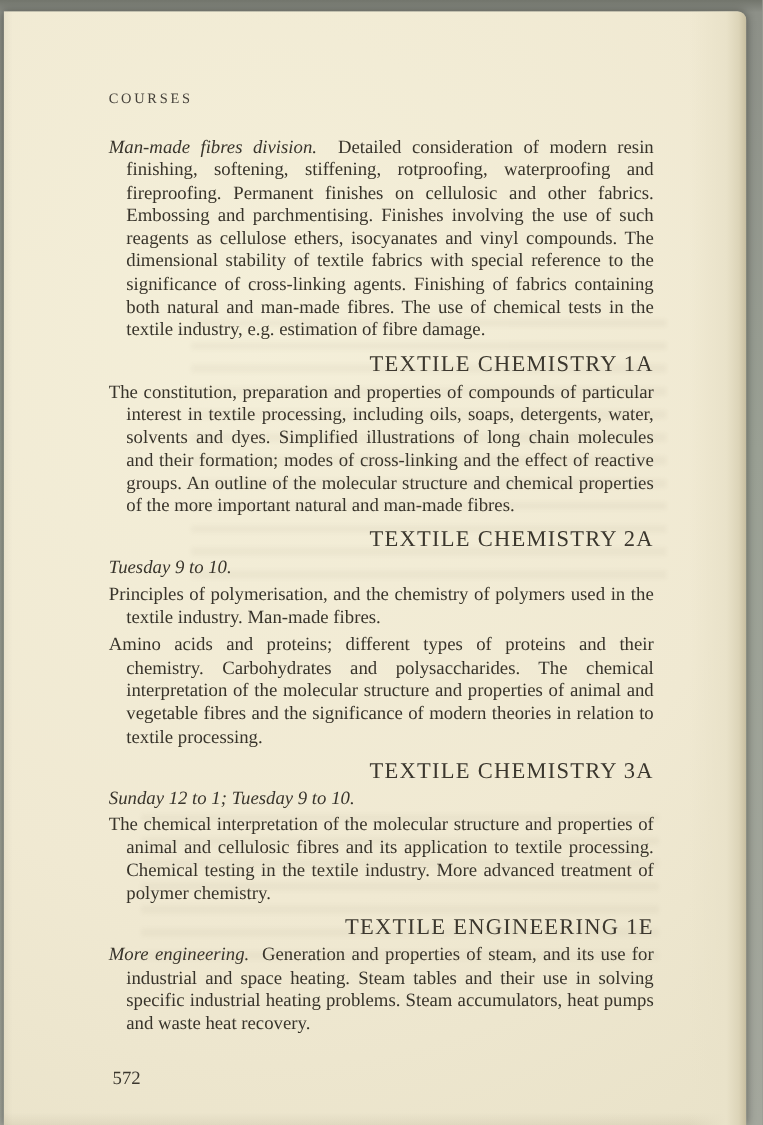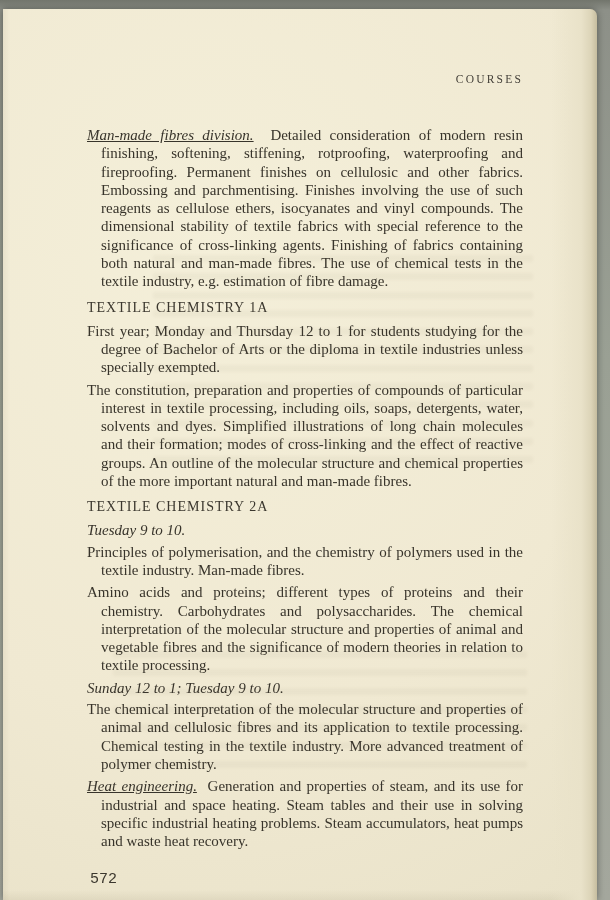--- a/index.html
+++ b/index.html
@@ -25,86 +25,86 @@
     border-radius: 0 7px 0 0;
     background:
       linear-gradient(90deg, rgba(60,55,40,0.06) 0px, rgba(60,55,40,0) 7px),
       linear-gradient(270deg, #c6bd9f 0px, #dcd4b8 6px, #e9e2c9 16px, rgba(238,231,211,0) 46px),
       linear-gradient(0deg, rgba(120,110,80,0.10) 0px, rgba(120,110,80,0) 10px),
       radial-gradient(130% 95% at 35% 28%, #f4efd9 0%, #f0e9d2 55%, #e7e0c6 100%);
     box-shadow: 0 0 7px rgba(20,20,15,0.45);
   }
   .running-head {
     width: 436px;
-    text-align: right;
+    text-align: left;
     font-size: 11.5px;
     letter-spacing: 2.2px;
     color: #45413a;
-    margin: 0 0 41px 0;
+    margin: 0 0 24px 0;
   }
   .textblock {
     width: 436px;
     color: var(--ink, #38342b);
     font-size: 15px;
     line-height: 18.3px;
     text-align: justify;
   }
   .para {
     margin: 0 0 4px 0;
     padding-left: 14px;
     text-indent: -14px;
   }
-  .para em { font-style: italic; text-decoration: underline; }
+  .para em { font-style: italic; }
   .schedule {
     margin: 0 0 3px 0;
     font-style: italic;
   }
   .course-heading {
     font-weight: normal;
-    font-size: 14px;
+    font-size: 18px;
     letter-spacing: 1px;
     line-height: 16px;
     margin: 9px 0 6px 0;
     color: #3b372e;
-    text-align: left;
+    text-align: right;
   }
   .folio {
     position: absolute;
     left: 87px;
-    bottom: 12px;
+    bottom: 28px;
     font-size: 15px;
     color: #3b372e;
-    font-family: Liberation Mono, monospace;
   }
   .bleed {
     position: absolute;
     pointer-events: none;
     opacity: 0.045;
     background: repeating-linear-gradient(180deg, #6a5f46 0px, #6a5f46 7px, transparent 7px, transparent 18.3px);
     filter: blur(1.6px);
   }
   #bleed1 { left: 150px; top: 246px; width: 380px; height: 212px; }
   #bleed2 { left: 110px; top: 642px; width: 414px; height: 126px; }
 </style>
 </head>
 <body>
 
 <div class="scan">
   <div class="paper">
     <div class="running-head">COURSES</div>
     <div class="textblock">
         <p class="para"><em>Man-made fibres division.</em>&nbsp; Detailed consideration of modern resin finishing, softening, stiffening, rotproofing, waterproofing and fireproofing. Permanent finishes on cellulosic and other fabrics. Embossing and parchmentising. Finishes involving the use of such reagents as cellulose ethers, isocyanates and vinyl compounds. The dimensional stability of textile fabrics with special reference to the significance of cross-linking agents. Finishing of fabrics containing both natural and man-made fibres. The use of chemical tests in the textile industry, e.g. estimation of fibre damage.</p>
         <h3 class="course-heading">TEXTILE CHEMISTRY 1A</h3>
-        <p class="para">First year; Monday and Thursday 12 to 1 for students studying for the degree of Bachelor of Arts or the diploma in textile industries unless specially exempted.</p>
         <p class="para">The constitution, preparation and properties of compounds of particular interest in textile processing, including oils, soaps, detergents, water, solvents and dyes. Simplified illustrations of long chain molecules and their formation; modes of cross-linking and the effect of reactive groups. An outline of the molecular structure and chemical properties of the more important natural and man-made fibres.</p>
         <h3 class="course-heading">TEXTILE CHEMISTRY 2A</h3>
         <p class="schedule">Tuesday 9 to 10.</p>
         <p class="para">Principles of polymerisation, and the chemistry of polymers used in the textile industry. Man-made fibres.</p>
         <p class="para">Amino acids and proteins; different types of proteins and their chemistry. Carbohydrates and polysaccharides. The chemical interpretation of the molecular structure and properties of animal and vegetable fibres and the significance of modern theories in relation to textile processing.</p>
+        <h3 class="course-heading">TEXTILE CHEMISTRY 3A</h3>
         <p class="schedule">Sunday 12 to 1; Tuesday 9 to 10.</p>
         <p class="para">The chemical interpretation of the molecular structure and properties of animal and cellulosic fibres and its application to textile processing. Chemical testing in the textile industry. More advanced treatment of polymer chemistry.</p>
-        <p class="para"><em>Heat engineering.</em>&nbsp; Generation and properties of steam, and its use for industrial and space heating. Steam tables and their use in solving specific industrial heating problems. Steam accumulators, heat pumps and waste heat recovery.</p>
+        <h3 class="course-heading">TEXTILE ENGINEERING 1E</h3>
+        <p class="para"><em>More engineering.</em>&nbsp; Generation and properties of steam, and its use for industrial and space heating. Steam tables and their use in solving specific industrial heating problems. Steam accumulators, heat pumps and waste heat recovery.</p>
       </div>
     <div class="bleed" id="bleed1"></div>
     <div class="bleed" id="bleed2"></div>
     <div class="folio">572</div>
   </div>
 </div>
 
 </body></html>

